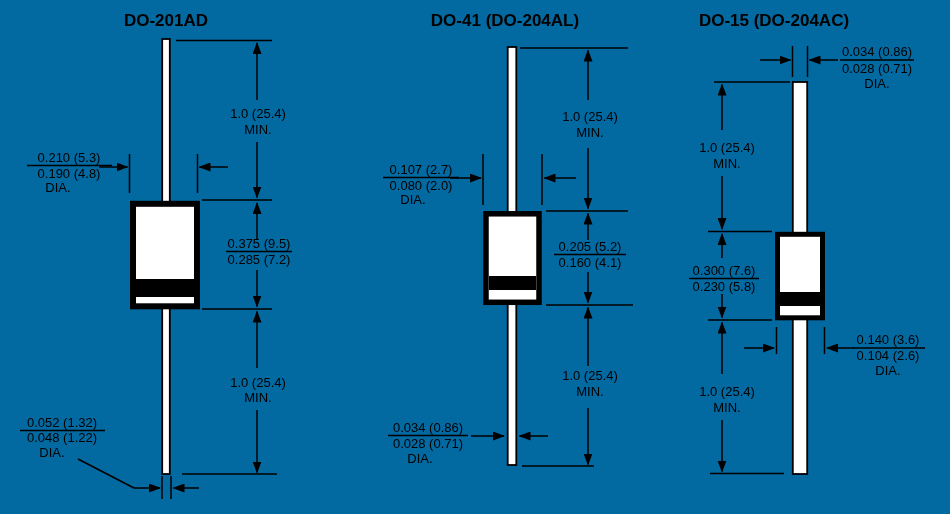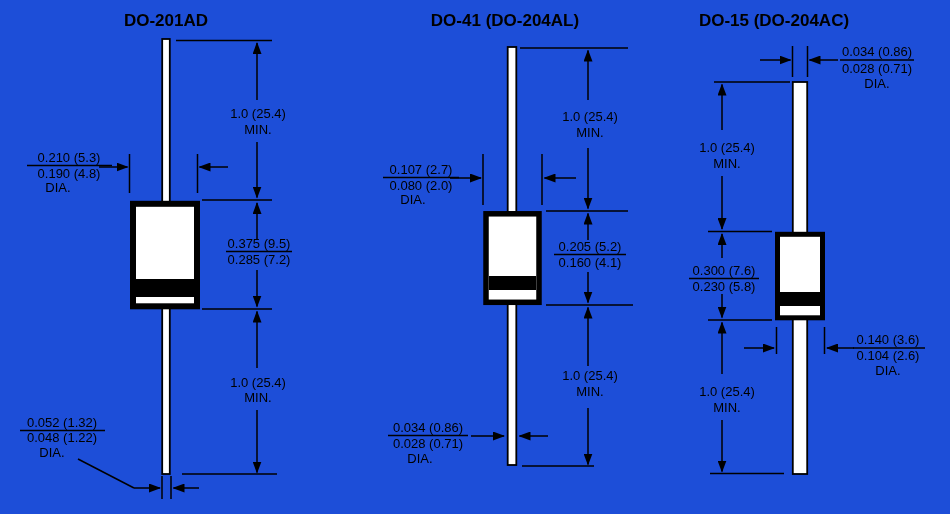--- a/index.html
+++ b/index.html
@@ -1,16 +1,16 @@
 <!DOCTYPE html>
 <html><head>
 <meta charset="utf-8">
 <style>
   html,body{margin:0;padding:0;background:#ffffff;}
-  .stage{position:relative;width:950px;height:514px;background:#1d4ed8;overflow:hidden;
+  .stage{position:relative;width:950px;height:514px;background:#0369a1;overflow:hidden;
          font-family:"Liberation Sans", sans-serif;}
   svg text{font-family:"Liberation Sans", sans-serif;fill:#000;}
   .dim-text{font-size:13px;}
   .title-text{font-size:17px;font-weight:bold;}
   .thin{stroke:#000;stroke-width:1.5;fill:none;}
   .bar{stroke:#000;stroke-width:1.3;fill:none;}
   .leadrect{fill:#ffffff;stroke:#000;stroke-width:1.8;}
   .bodyrect{fill:#ffffff;stroke:#000;}
 </style>
 </head>

